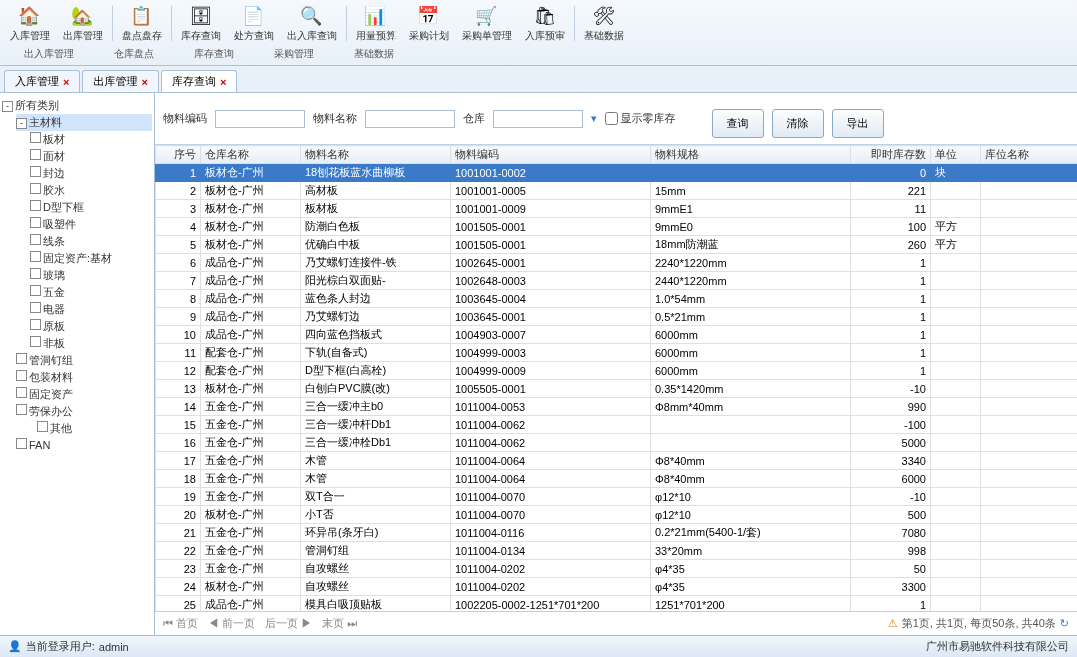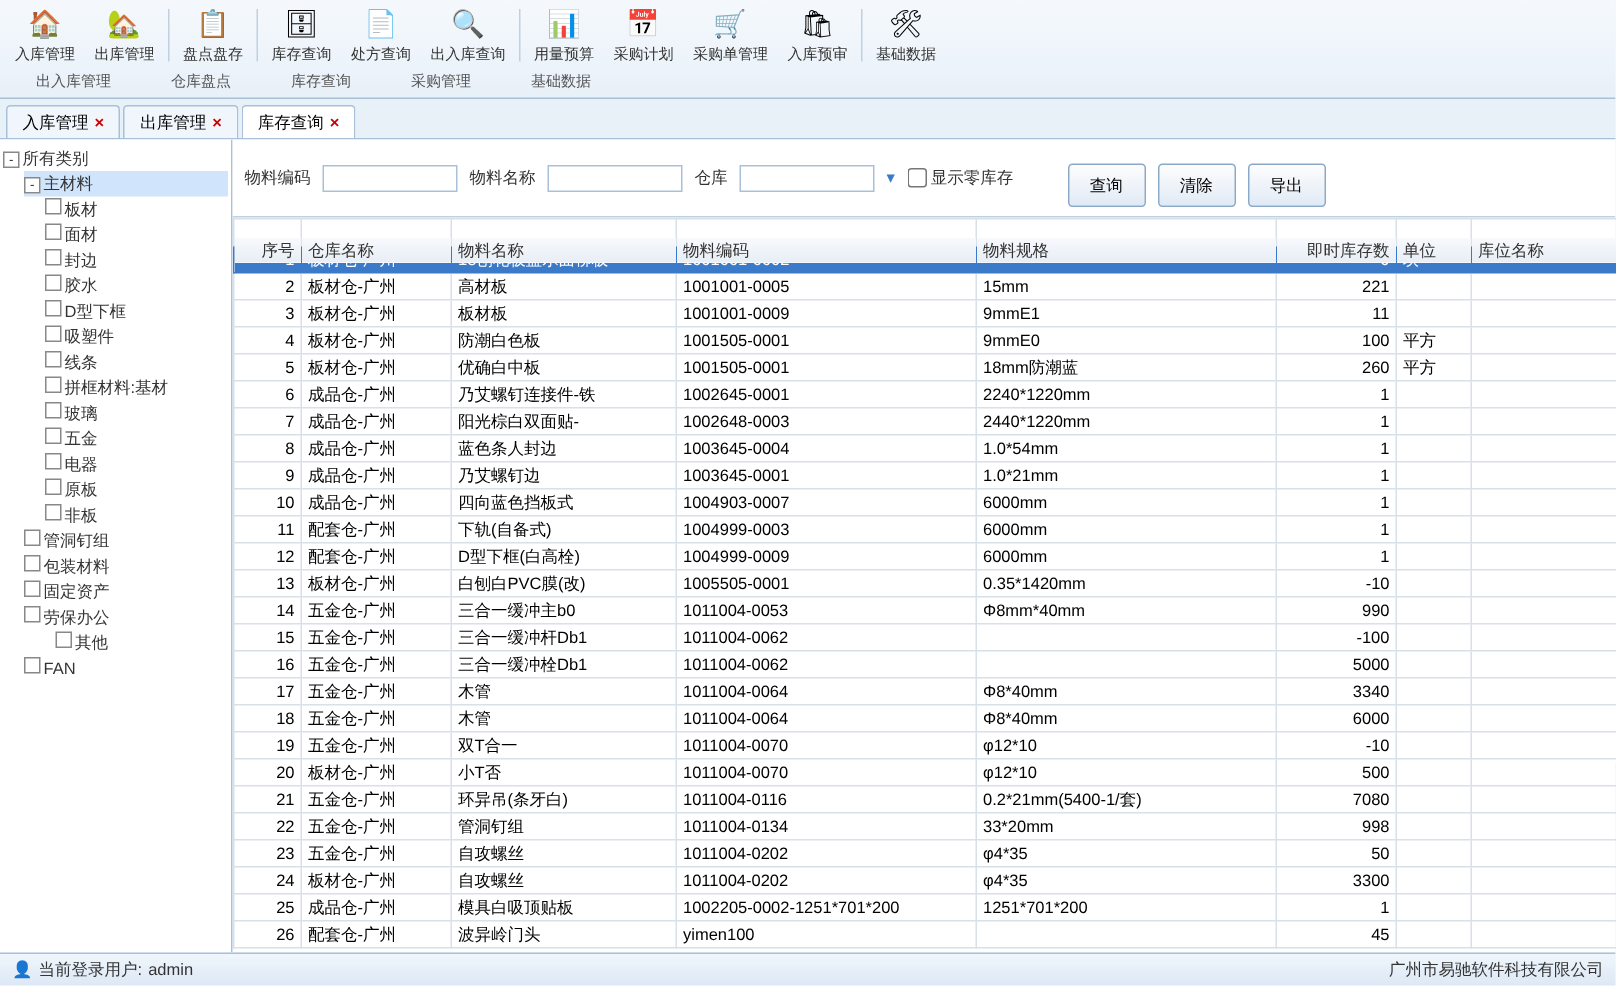--- a/index.html
+++ b/index.html
@@ -41,21 +41,21 @@
 .filter { padding: 6px 8px; border-bottom: 1px solid #c0d0e0; display: flex; align-items: center; gap: 8px; background: #fff; }
 .filter label { color: #333; }
 .filter input[type=text] { border: 1px solid #a8c0d8; padding: 1px 4px; width: 90px; height: 18px; }
 .filter .chk { display: flex; align-items: center; gap: 3px; }
 .btn { background: linear-gradient(#fdfdfd, #e0eaf5); border: 1px solid #8aa8c8; border-radius: 3px; padding: 6px 14px; cursor: pointer; margin-top: 10px; }
 
 
 .grid { flex: 1; overflow: auto; position: relative; }
 table { border-collapse: collapse; width: 100%; table-layout: fixed; }
 th, td { border: 1px solid #d8e0e8; padding: 1px 4px; text-align: left; height: 15px; overflow: hidden; white-space: nowrap; text-overflow: ellipsis; }
-th { background: linear-gradient(#f8fafd, #e8eef6); color: #333; font-weight: normal; position: sticky; top: 12px; }
+th { background: linear-gradient(#f8fafd, #e8eef6); color: #333; font-weight: normal; position: sticky; top: 0; }
 tbody tr.selected { background: #3a7ac8; color: #fff; }
 tbody tr.selected td { border-color: #3a7ac8; }
 .col-seq { width: 45px; text-align: right; }
 .col-wh { width: 100px; }
 .col-name { width: 150px; }
 .col-code { width: 200px; }
 .col-spec { width: 200px; }
 .col-stock { width: 80px; text-align: right; }
 .col-unit { width: 50px; }
 .col-loc { width: 110px; }
@@ -162,21 +162,21 @@
         <div class="tree-children">
           <div class="tree-node selected" style="padding-left: 0px;"><span class="tree-toggle">-</span><span class="tree-label">主材料</span></div>
           <div class="tree-children">
             <div class="tree-node" style="padding-left: 0px;"><span class="tree-leaf-box"></span><span class="tree-label">板材</span></div>
             <div class="tree-node" style="padding-left: 0px;"><span class="tree-leaf-box"></span><span class="tree-label">面材</span></div>
             <div class="tree-node" style="padding-left: 0px;"><span class="tree-leaf-box"></span><span class="tree-label">封边</span></div>
             <div class="tree-node" style="padding-left: 0px;"><span class="tree-leaf-box"></span><span class="tree-label">胶水</span></div>
             <div class="tree-node" style="padding-left: 0px;"><span class="tree-leaf-box"></span><span class="tree-label">D型下框</span></div>
             <div class="tree-node" style="padding-left: 0px;"><span class="tree-leaf-box"></span><span class="tree-label">吸塑件</span></div>
             <div class="tree-node" style="padding-left: 0px;"><span class="tree-leaf-box"></span><span class="tree-label">线条</span></div>
-            <div class="tree-node" style="padding-left: 0px;"><span class="tree-leaf-box"></span><span class="tree-label">拼框材料:基材</span></div>
+            <div class="tree-node" style="padding-left: 0px;"><span class="tree-leaf-box"></span><span class="tree-label">固定资产:基材</span></div>
             <div class="tree-node" style="padding-left: 0px;"><span class="tree-leaf-box"></span><span class="tree-label">玻璃</span></div>
             <div class="tree-node" style="padding-left: 0px;"><span class="tree-leaf-box"></span><span class="tree-label">五金</span></div>
             <div class="tree-node" style="padding-left: 0px;"><span class="tree-leaf-box"></span><span class="tree-label">电器</span></div>
             <div class="tree-node" style="padding-left: 0px;"><span class="tree-leaf-box"></span><span class="tree-label">原板</span></div>
             <div class="tree-node" style="padding-left: 0px;"><span class="tree-leaf-box"></span><span class="tree-label">非板</span></div>
           </div>
           <div class="tree-node" style="padding-left: 0px;"><span class="tree-leaf-box"></span><span class="tree-label">管洞钉组</span></div>
           <div class="tree-node" style="padding-left: 0px;"><span class="tree-leaf-box"></span><span class="tree-label">包装材料</span></div>
           <div class="tree-node" style="padding-left: 0px;"><span class="tree-leaf-box"></span><span class="tree-label">固定资产</span></div>
           <div class="tree-node" style="padding-left: 0px;"><span class="tree-leaf-box"></span><span class="tree-label">劳保办公</span></div>
@@ -298,21 +298,21 @@
                 <td class="col-spec">1.0*54mm</td>
                 <td class="col-stock">1</td>
                 <td class="col-unit"></td>
                 <td class="col-loc"></td>
               </tr>
               <tr>
                 <td class="col-seq">9</td>
                 <td class="col-wh">成品仓-广州</td>
                 <td class="col-name">乃艾螺钉边</td>
                 <td class="col-code">1003645-0001</td>
-                <td class="col-spec">1.0*21mm</td>
+                <td class="col-spec">0.5*21mm</td>
                 <td class="col-stock">1</td>
                 <td class="col-unit"></td>
                 <td class="col-loc"></td>
               </tr>
               <tr>
                 <td class="col-seq">10</td>
                 <td class="col-wh">成品仓-广州</td>
                 <td class="col-name">四向蓝色挡板式</td>
                 <td class="col-code">1004903-0007</td>
                 <td class="col-spec">6000mm</td>
@@ -478,20 +478,33 @@
                 <td class="col-spec"></td>
                 <td class="col-stock">45</td>
                 <td class="col-unit"></td>
                 <td class="col-loc"></td>
               </tr>
             </tbody>
 
         </table>
       </div>
 
+      <div class="pager">
+        <div class="pager-left">
+          <span>⏮ <span>首页</span></span>
+          <span>◀ 前一页</span>
+          <span>后一页 ▶</span>
+          <span><span>末页</span> ⏭</span>
+        </div>
+        <div class="pager-right">
+          <span style="color:#e08020;">⚠</span>
+          <span>第1页, 共1页, 每页50条, 共40条</span>
+          <span style="color:#3a7ac8;cursor:pointer;">↻</span>
+        </div>
+      </div>
     </div>
   </div>
 
   <div class="status">
     <div class="status-user">
       <span>👤</span>
       <span>当前登录用户:</span>
       <span>admin</span>
     </div>
     <div>广州市易驰软件科技有限公司</div>

